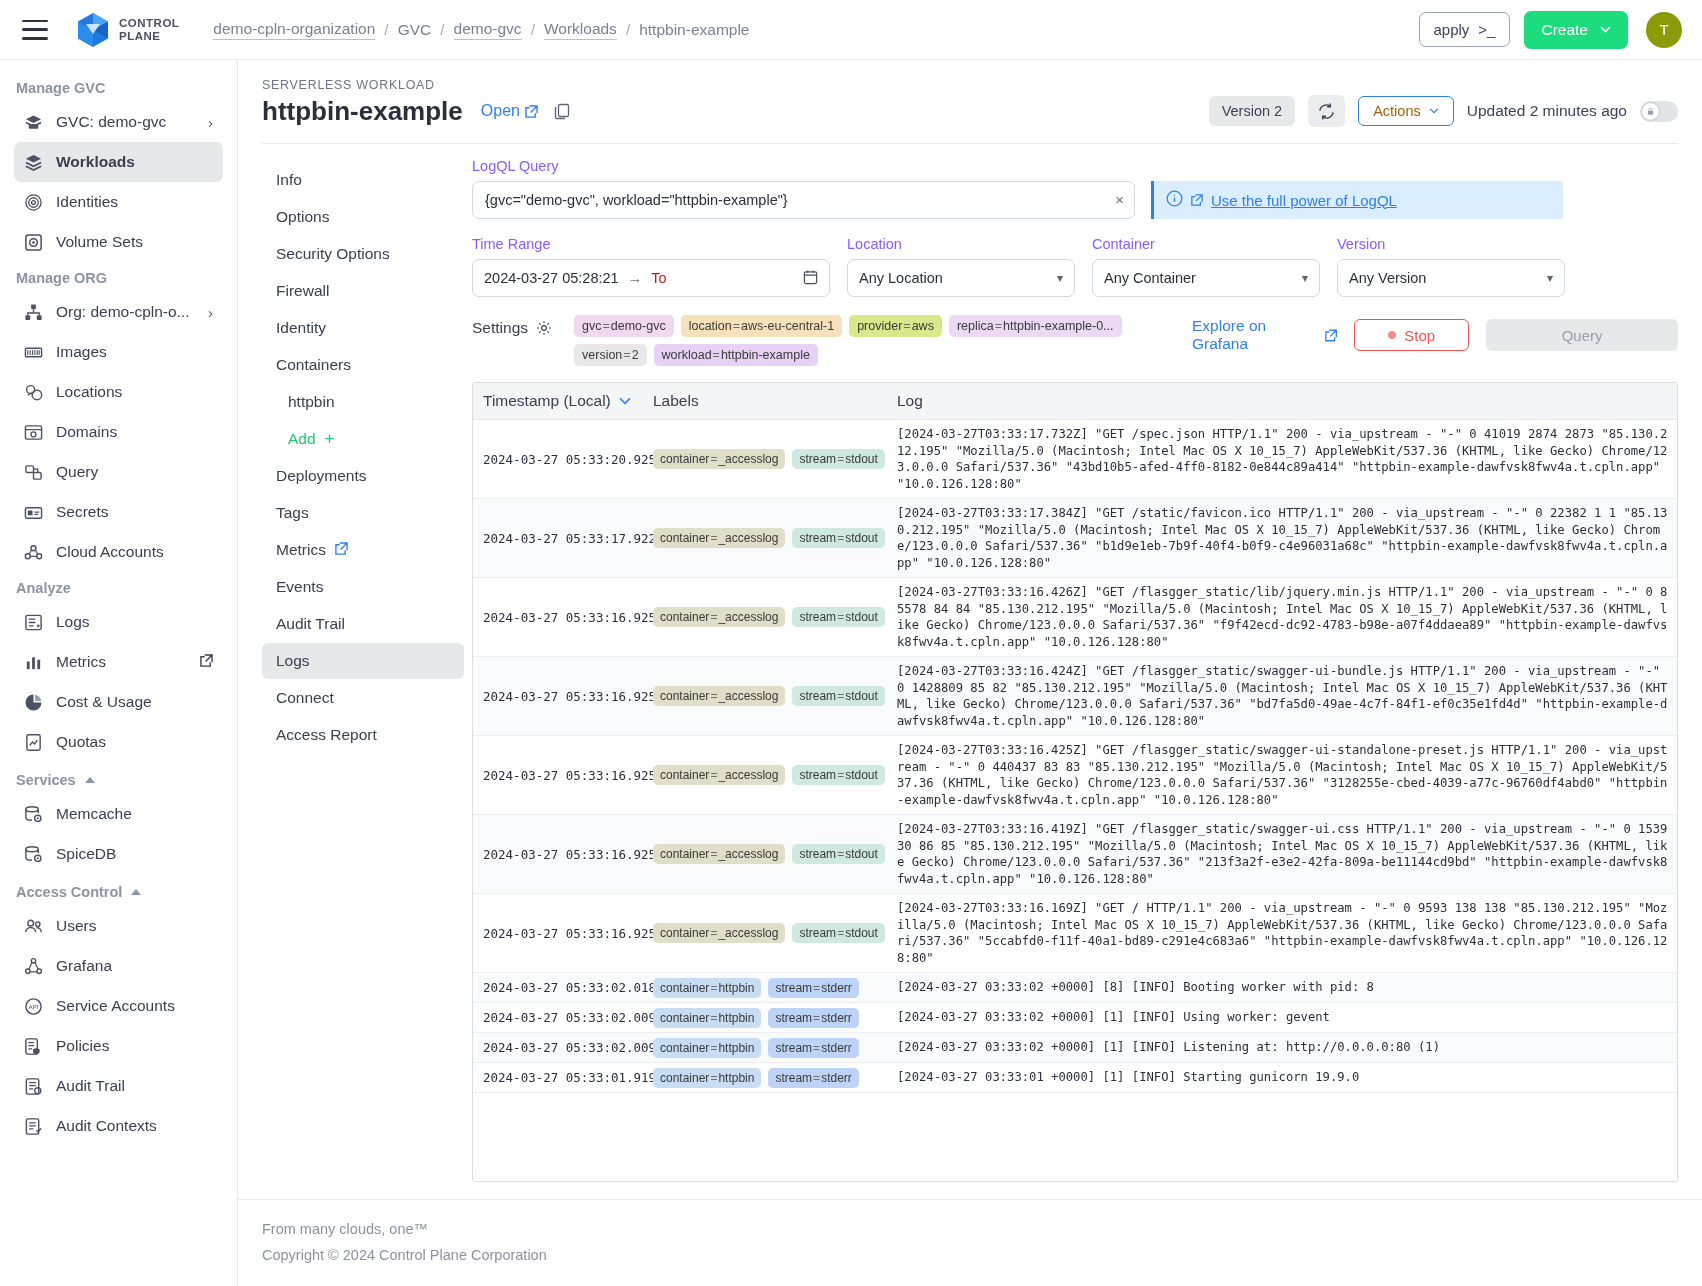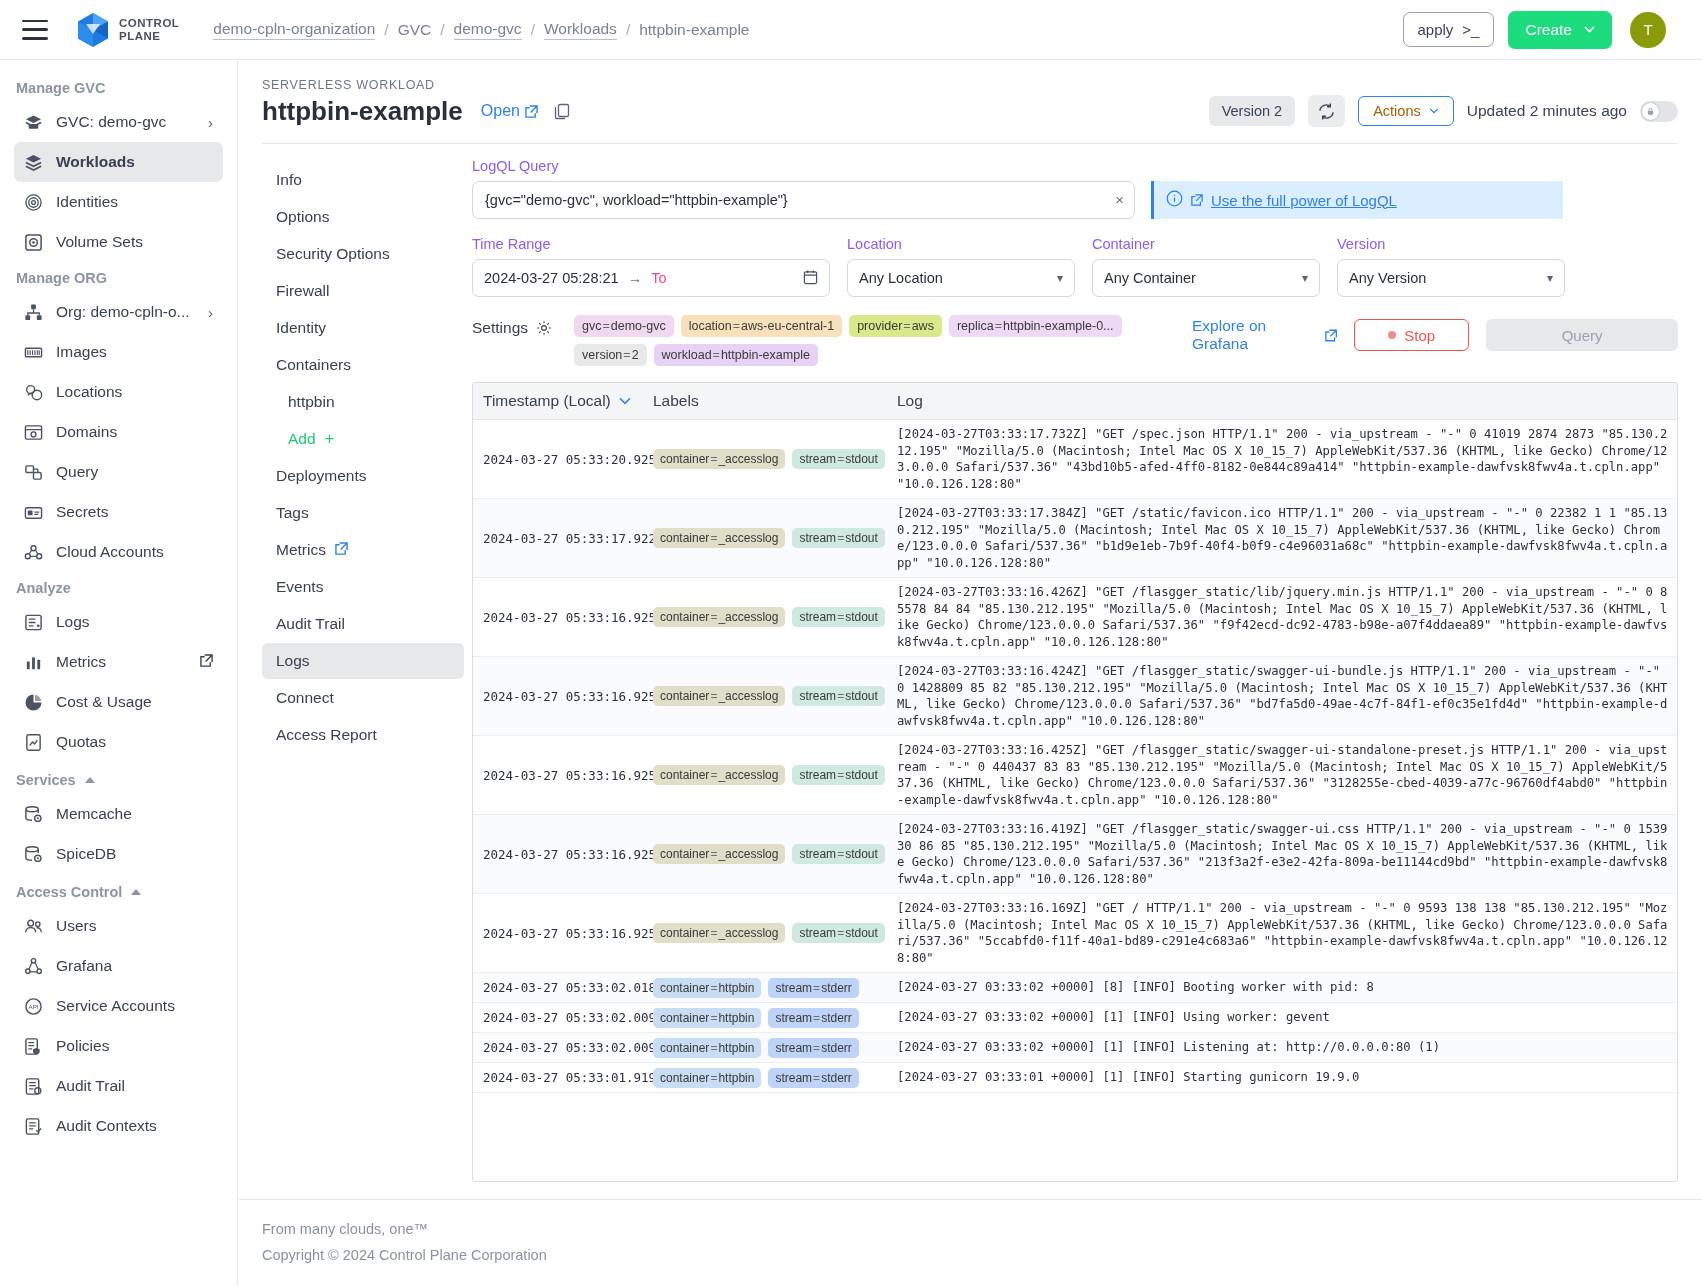--- a/index.html
+++ b/index.html
@@ -9,21 +9,21 @@
     background: #ffffff;
     color: #3c4257;
     overflow: hidden;
   }
   .app { display: flex; flex-direction: column; width: 1702px; height: 1286px; }
 
   
   .topbar {
     height: 60px; flex: 0 0 60px;
     display: flex; align-items: center;
-    padding: 0 36px 0 22px;
+    padding: 0 20px 0 22px;
     border-bottom: 1px solid #e6e8ec;
     background: #fff;
   }
   .hamburger { width: 26px; height: 20px; display:flex; flex-direction:column; justify-content:space-between; cursor:pointer; margin-right: 28px;}
   .hamburger span { display:block; height:2.5px; background:#2f3340; border-radius:2px; }
   .logo-wrap { display:flex; align-items:center; gap:9px; margin-right: 34px; }
   .logo-mark { width: 34px; height: 36px; position:relative; }
   .logo-text { font-size: 11.5px; font-weight: 700; letter-spacing: .5px; color:#4a5162; line-height: 12.5px; }
   .breadcrumb { display:flex; align-items:center; font-size:15.5px; color:#7b8193; gap:9px; flex:1; }
   .breadcrumb a { color:#7b8193; text-decoration: none; border-bottom:1px solid #b9bfcc; padding-bottom:1px; cursor:pointer;}
@@ -109,21 +109,21 @@
   .logql-banner { flex:0 0 412px; height:38px; background:#dbeeff; border-left:3px solid #2f80ed;
                   display:flex; align-items:center; gap:8px; padding: 0 12px; font-size:15px; color:#2f80ed; }
   .logql-banner .i { color:#2f80ed; }
 
   .filters { display:flex; gap:17px; margin-top:17px; }
   .f-col { display:flex; flex-direction:column; }
   .f-time { width: 358px; }
   .f-sel  { width: 228px; }
   .time-box { height:38px; border:1px solid #d3d7de; border-radius:7px; display:flex; align-items:center;
               padding: 0 11px; gap:9px; font-size:14.5px; color:#2a2f3b; background:#fff; }
-  .time-box .to { color:#ec4899; }
+  .time-box .to { color:#b91c1c; }
   .time-box .arr { color:#6b7280; }
   .time-box .cal { margin-left:auto; color:#4a5060; }
   .sel-box { height:38px; border:1px solid #d3d7de; border-radius:7px; display:flex; align-items:center;
              padding: 0 11px; font-size:14.5px; color:#2a2f3b; background:#fff; cursor:pointer;}
   .sel-box .cv { margin-left:auto; color:#5c6373; font-size:12px; }
 
   .settings-row { display:flex; align-items:flex-start; margin-top:18px; gap:10px; }
   .settings-label { font-size:15.5px; color:#3a4050; display:flex; align-items:center; gap:8px; padding-top:4px;}
   .tags { display:flex; flex-wrap:wrap; gap:7px; max-width:620px; padding-left:12px;}
   .tag { font-size:12.5px; border-radius:5px; padding:4px 8px; color:#3a3a3a; white-space:nowrap; }

